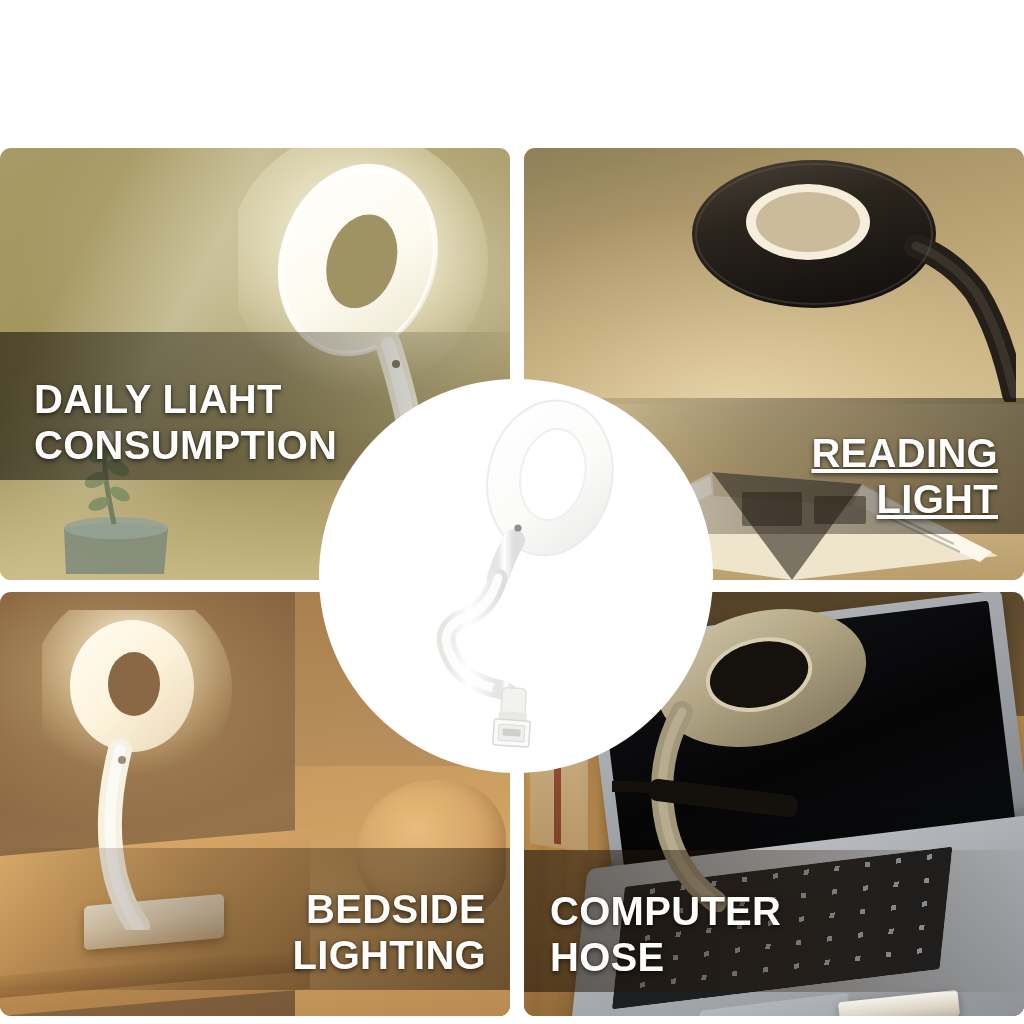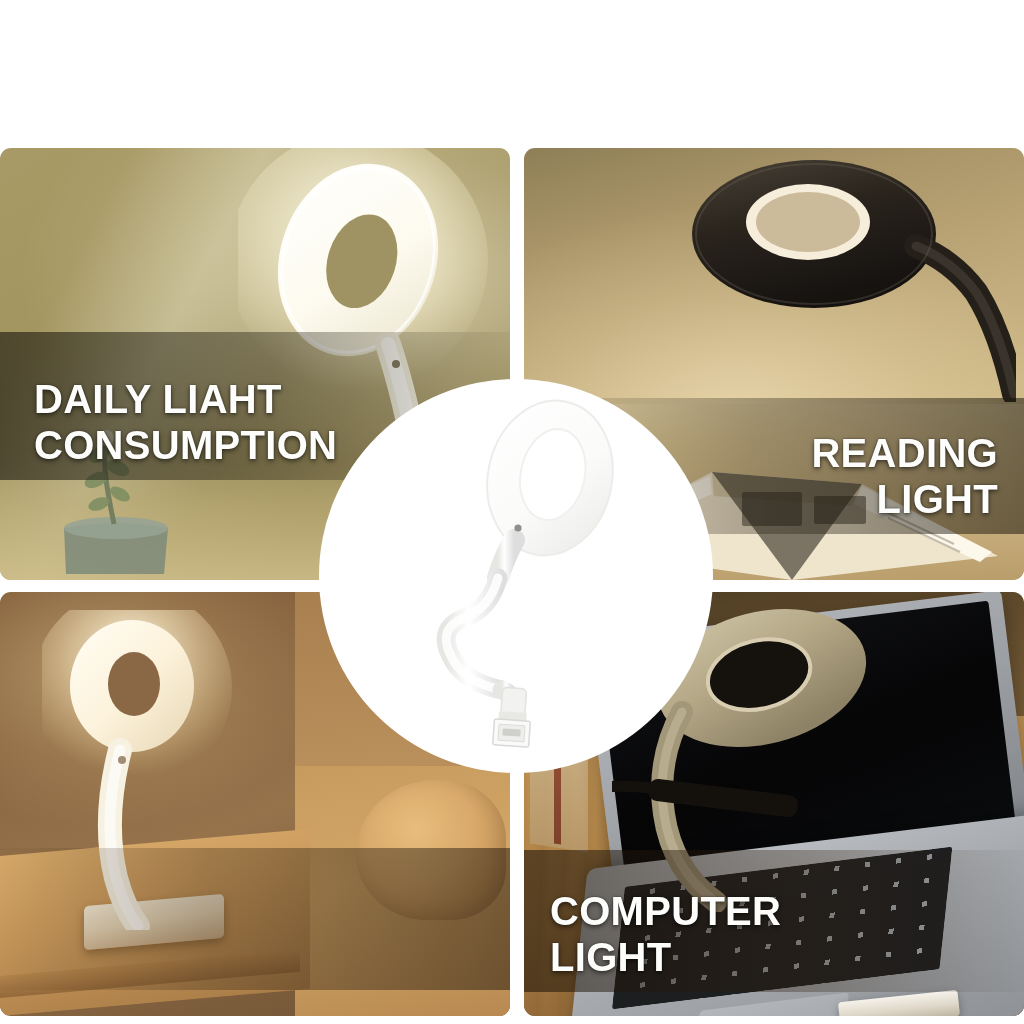--- a/index.html
+++ b/index.html
@@ -179,21 +179,21 @@
 
   .caption {
     position:absolute; color:#fdfdfb;
     font-family:"Liberation Sans", sans-serif;
     font-weight:700; font-size:40px; line-height:46px;
     letter-spacing:0.3px;
     text-shadow:0 2px 5px rgba(0,0,0,0.55), 0 0 2px rgba(0,0,0,0.4);
     white-space:pre-line;
   }
   .cap-tl { left:34px; bottom:112px; text-align:left; }
-  .cap-tr { right:26px; bottom:58px; text-align:right; }
+  .cap-tr { right:26px; bottom:58px; text-align:right;text-decoration:underline; }
   .cap-bl { right:24px; bottom:38px; text-align:right; }
   .cap-br { left:26px;  bottom:36px; text-align:left; }
 
   
   .circle {
     position:absolute; left:322px; top:382px; width:388px; height:388px;
     border-radius:50%; background:#ffffff; overflow:hidden;
     box-shadow:0 0 0 3px rgba(255,255,255,1);
   }
   .circle svg { display:block; }
@@ -331,20 +331,22 @@
           <ellipse cx="90" cy="78" rx="100" ry="100" fill="url(#glowBL)"></ellipse>
           <ellipse cx="90" cy="76" rx="62" ry="66" fill="url(#ringBL)"></ellipse>
           <ellipse cx="92" cy="74" rx="26" ry="32" fill="#8b6845"></ellipse>
           <path d="M78 140 Q60 210 74 268 Q82 298 96 316" stroke="#f7f1e2" stroke-width="24" fill="none" stroke-linecap="round"></path>
           <path d="M78 140 Q60 210 74 268 Q82 298 96 316" stroke="#ffffff" stroke-width="11" fill="none" stroke-linecap="round" opacity=".65"></path>
           <circle cx="80" cy="150" r="4" fill="#8a7254" opacity=".8"></circle>
         </svg>
       </div>
 
       <div class="band band-bl"></div>
+      <div class="caption cap-bl">BEDSIDE
+LIGHTING</div>
     </div>
 
     <div class="panel p-br">
       <div class="layer br-bg"></div>
       <div class="br-desk"></div>
       <div class="br-deskGrain"></div>
       <div class="br-wallStrip"></div>
       <div class="br-redline"></div>
 
       <div style="position:absolute; right:0; top:0; width:440px; height:424px;">
@@ -376,21 +378,21 @@
           </g>
           <path d="M70 130 Q44 178 52 232 Q60 288 104 320" stroke="#a3977a" stroke-width="22" fill="none" stroke-linecap="round"></path>
           <path d="M70 130 Q44 178 52 232 Q60 288 104 320" stroke="#c6bb9c" stroke-width="9" fill="none" stroke-linecap="round" opacity=".6"></path>
           <rect x="38" y="196" width="150" height="22" rx="9" fill="#14110d" transform="rotate(7 38 196)"></rect>
           <path d="M-80 216 Q-10 200 40 206" stroke="#14110d" stroke-width="11" fill="none" stroke-linecap="round"></path>
         </svg>
       </div>
 
       <div class="band band-br"></div>
       <div class="caption cap-br">COMPUTER
-LIGHT</div>
+HOSE</div>
     </div>
 
   </div>
 
   <div class="circle">
     <svg width="388" height="388" viewBox="0 0 388 388">
       <defs>
         <linearGradient id="bodyC" x1="0" y1="0" x2="1" y2="1">
           <stop offset="0%" stop-color="#ffffff"></stop>
           <stop offset="55%" stop-color="#fbfbfa"></stop>

